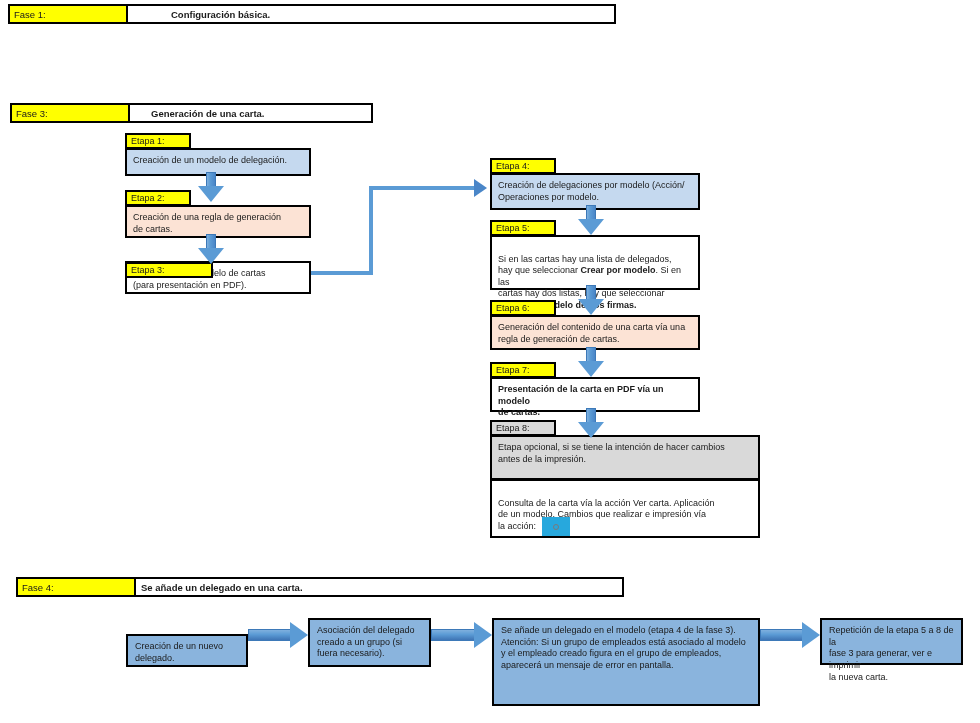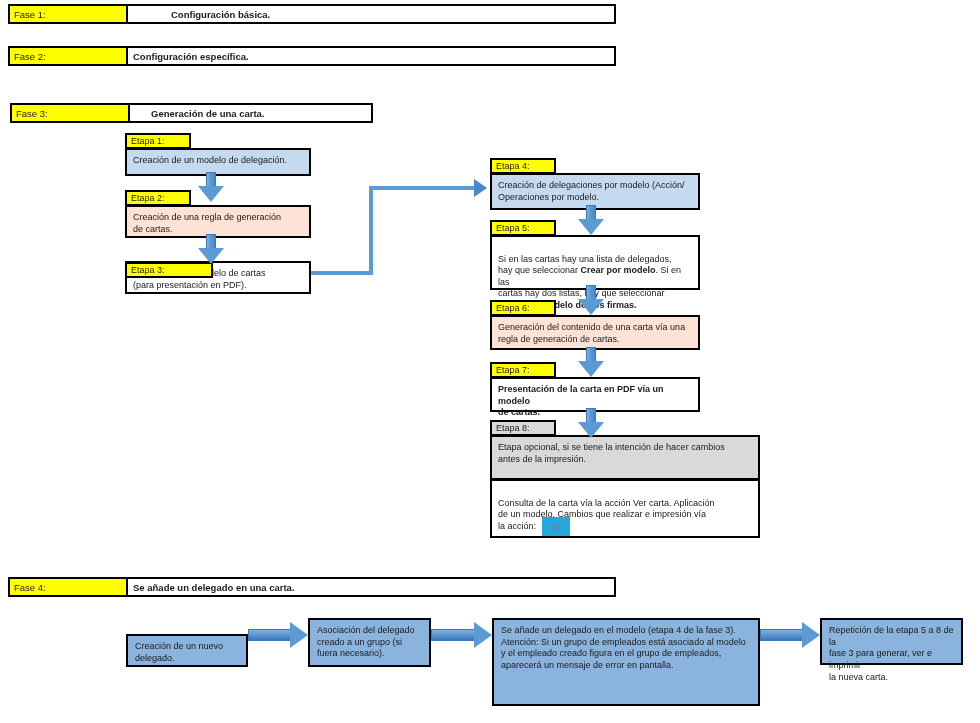--- a/index.html
+++ b/index.html
@@ -143,24 +143,20 @@
 </head>
 <body>
 
 <div class="canvas">
 
   <div class="phase-bar" style="left:8px;top:4px;width:608px;height:20px;gap:38px;">
     <div class="phase-key" style="width:118px;">Fase 1:</div>
     <div class="phase-val">Configuración básica.</div>
   </div>
 
-  <div class="phase-bar" style="left:8px;top:46px;width:608px;height:20px;">
-    <div class="phase-key" style="width:118px;">Fase 2:</div>
-    <div class="phase-val">Configuración específica.</div>
-  </div>
 
   <div class="phase-bar" style="left:10px;top:103px;width:363px;height:20px;gap:16px;">
     <div class="phase-key" style="width:118px;">Fase 3:</div>
     <div class="phase-val">Generación de una carta.</div>
   </div>
 
   <div class="stage">
     <div class="stage-label" style="left:125px;top:133px;width:66px;height:16px;">Etapa 1:</div>
     <div class="stage-body fill-blue" style="left:125px;top:148px;width:186px;height:28px;">Creación de un modelo de delegación.</div>
   </div>
@@ -253,21 +249,21 @@
       <span>Consulta de la carta vía la acción Ver carta. Aplicación
 de un modelo, Cambios que realizar e impresión vía
 la acción:</span>
       <span class="cyan-icon" style="left:50px;top:36px;">
         <span class="dot"></span>
       </span>
       <span class="faint-dots" style="left:190px;top:32px;">· · ·</span>
     </div>
   </div>
 
-  <div class="phase-bar" style="left:8px;top:577px;width:608px;height:20px;">
+  <div class="phase-bar" style="left:16px;top:577px;width:608px;height:20px;">
     <div class="phase-key" style="width:118px;">Fase 4:</div>
     <div class="phase-val">Se añade un delegado en una carta.</div>
   </div>
 
   <div class="flow-box" style="left:126px;top:618px;width:122px;height:33px;margin-top:16px;">Creación de un nuevo
 delegado.</div>
 
   <div class="arrow-right" style="left:248px;top:622px;width:60px;">
     <div class="shaft" style="width:44px;"></div>
     <div class="head" style="left:42px;"></div>

